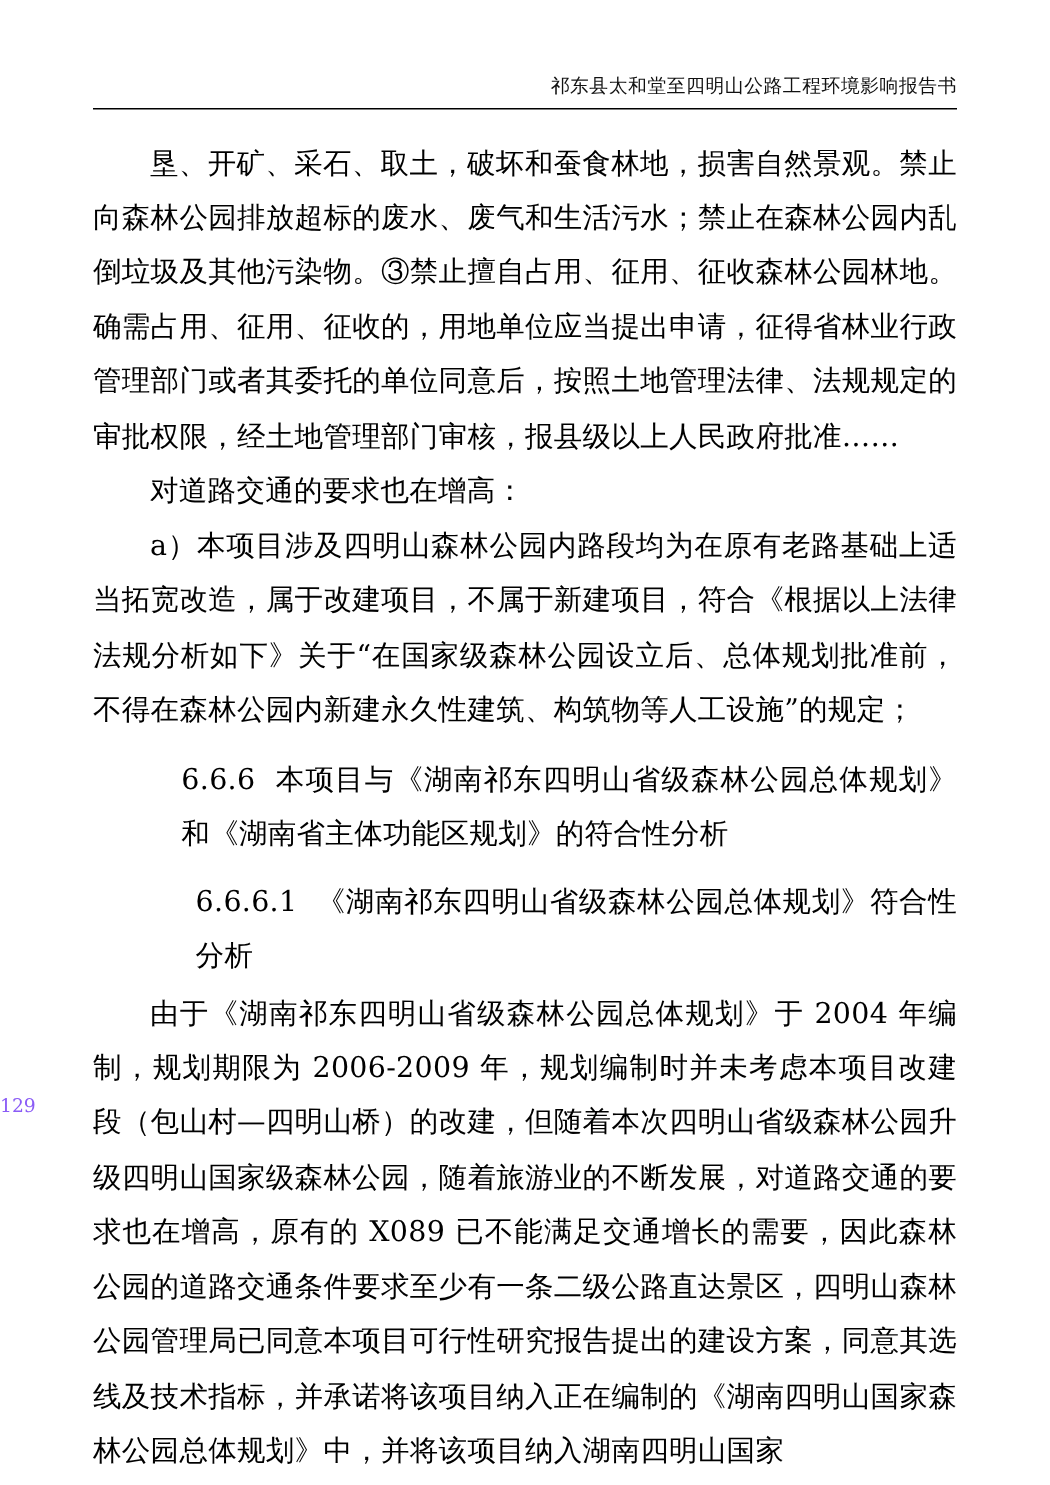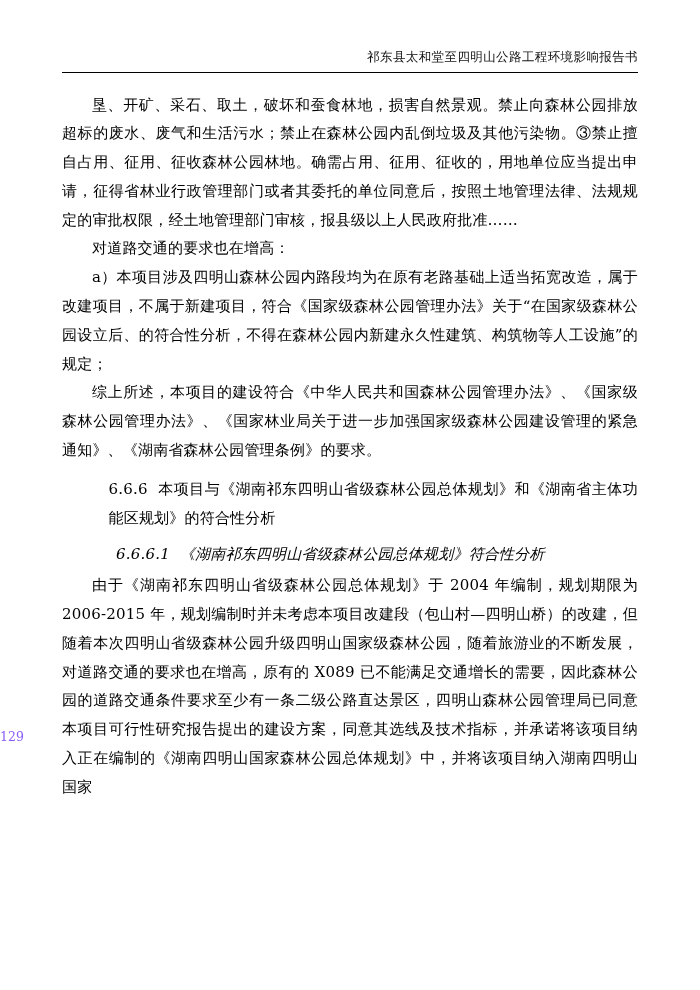--- a/index.html
+++ b/index.html
@@ -28,21 +28,21 @@
     letter-spacing: 0.4px;
     margin-bottom: 6px;
     color: #111;
   }
   .header-rule {
     border: 0;
     border-top: 1px solid #000;
     margin: 3px 0 18px 0;
   }
   .body {
-    font-size: 15px;
+    font-size: 19px;
     line-height: 1.92;
     text-align: justify;
     text-justify: inter-ideograph;
     letter-spacing: 0.2px;
     color: #000;
   }
   p {
     margin: 0;
   }
   .indent2 {
@@ -51,21 +51,20 @@
   .para {
     margin-bottom: 0;
   }
   .heading {
     margin-top: 10px;
     margin-bottom: 2px;
   }
   .heading-sub {
     margin-top: 8px;
     margin-bottom: 2px;
-    font-style: italic;
   }
   .heading-ind {
     text-indent: 0;
     padding-left: 3.1em;
   }
   .heading-ind2 {
     text-indent: 0;
     padding-left: 3.6em;
   }
   .footer {
@@ -87,35 +86,34 @@
     <span>祁东县太和堂至四明山公路工程环境影响报告书</span>
   </div>
   <hr class="header-rule">
 
   <div class="body">
 
     <p class="para indent2">垦、开矿、采石、取土，破坏和蚕食林地，损害自然景观。禁止向森林公园排放超标的废水、废气和生活污水；禁止在森林公园内乱倒垃圾及其他污染物。③禁止擅自占用、征用、征收森林公园林地。确需占用、征用、征收的，用地单位应当提出申请，征得省林业行政管理部门或者其委托的单位同意后，按照土地管理法律、法规规定的审批权限，经土地管理部门审核，报县级以上人民政府批准……</p>
 
     <p class="para indent2">对道路交通的要求也在增高：</p>
 
-    <p class="para indent2">a）本项目涉及四明山森林公园内路段均为在原有老路基础上适当拓宽改造，属于改建项目，不属于新建项目，符合《国家级森林公园管理办法》关于“在国家级森林公园设立后、的符合性分析，不得在森林公园内新建永久性建筑、构筑物等人工设施”的规定；</p>
+    <p class="para indent2">a）本项目涉及四明山森林公园内路段均为在原有老路基础上适当拓宽改造，属于改建项目，不属于新建项目，符合《根据以上法律法规分析如下》关于“在国家级森林公园设立后、总体规划批准前，不得在森林公园内新建永久性建筑、构筑物等人工设施”的规定；</p>
 
 
 
-    <p class="para indent2">综上所述，本项目的建设符合《中华人民共和国森林公园管理办法》、《国家级森林公园管理办法》、《国家林业局关于进一步加强国家级森林公园建设管理的紧急通知》、《湖南省森林公园管理条例》的要求。</p>
 
     <p class="para heading heading-ind">
       <span>6.6.6</span>&nbsp;&nbsp;<span>本项目与《湖南祁东四明山省级森林公园总体规划》和《湖南省主体功能区规划》的符合性分析</span>
     </p>
 
     <p class="para heading-sub heading-ind2">
       <span>6.6.6.1</span>&nbsp;&nbsp;<span>《湖南祁东四明山省级森林公园总体规划》符合性分析</span>
     </p>
 
-    <p class="para indent2">由于《湖南祁东四明山省级森林公园总体规划》于 2004 年编制，规划期限为 2006-2015 年，规划编制时并未考虑本项目改建段（包山村—四明山桥）的改建，但随着本次四明山省级森林公园升级四明山国家级森林公园，随着旅游业的不断发展，对道路交通的要求也在增高，原有的 X089 已不能满足交通增长的需要，因此森林公园的道路交通条件要求至少有一条二级公路直达景区，四明山森林公园管理局已同意本项目可行性研究报告提出的建设方案，同意其选线及技术指标，并承诺将该项目纳入正在编制的《湖南四明山国家森林公园总体规划》中，并将该项目纳入湖南四明山国家</p>
+    <p class="para indent2">由于《湖南祁东四明山省级森林公园总体规划》于 2004 年编制，规划期限为 2006-2009 年，规划编制时并未考虑本项目改建段（包山村—四明山桥）的改建，但随着本次四明山省级森林公园升级四明山国家级森林公园，随着旅游业的不断发展，对道路交通的要求也在增高，原有的 X089 已不能满足交通增长的需要，因此森林公园的道路交通条件要求至少有一条二级公路直达景区，四明山森林公园管理局已同意本项目可行性研究报告提出的建设方案，同意其选线及技术指标，并承诺将该项目纳入正在编制的《湖南四明山国家森林公园总体规划》中，并将该项目纳入湖南四明山国家</p>
 
   </div>
 
   <div class="footer">
     <span>129</span>
   </div>
 
 </div>
 
 </body></html>

